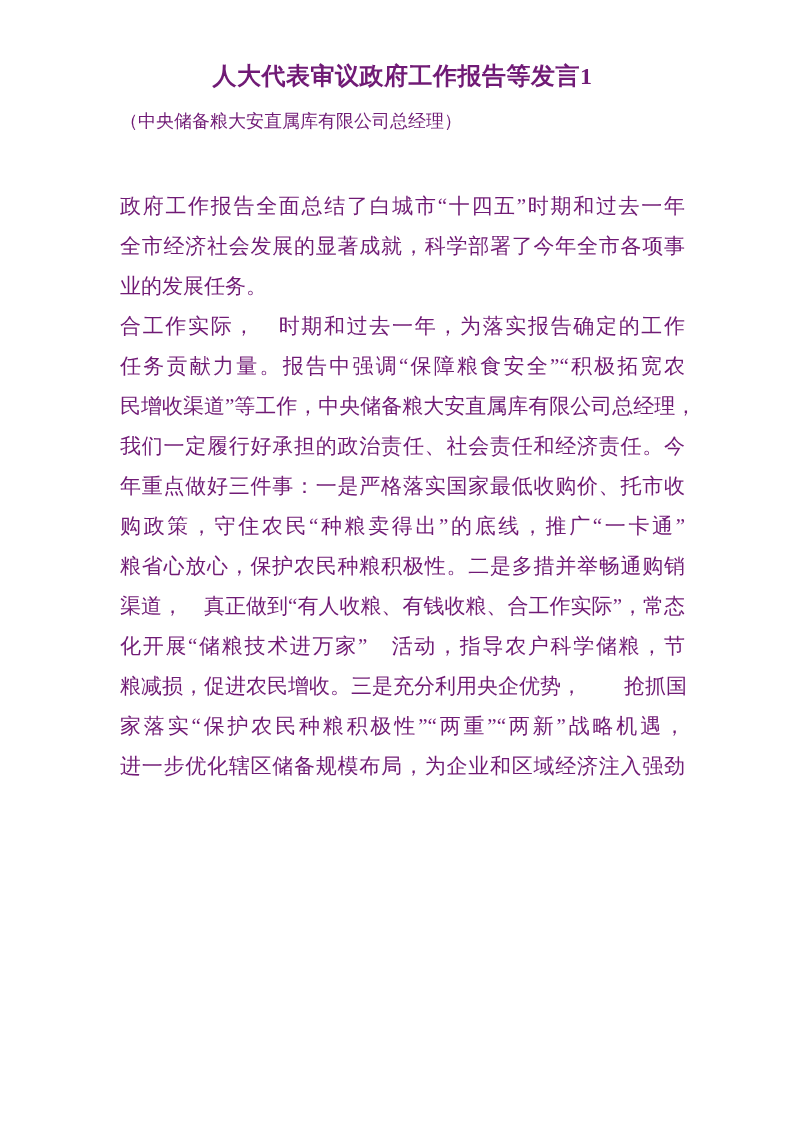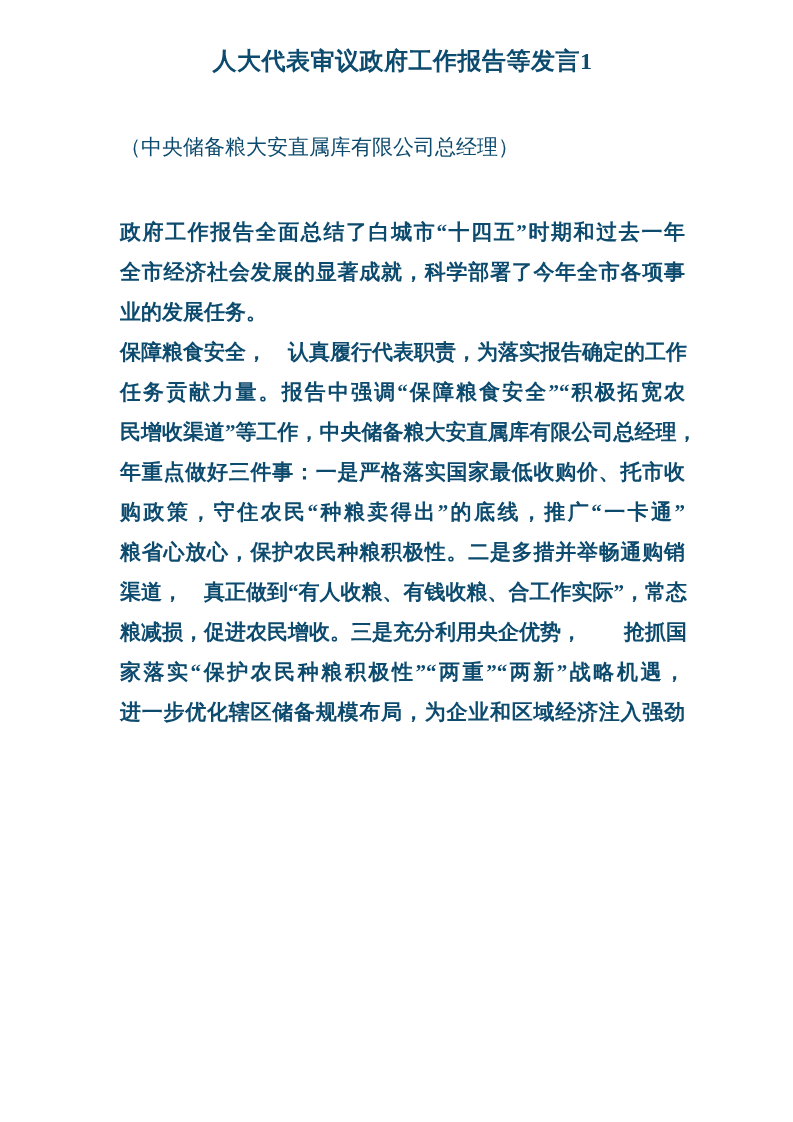--- a/index.html
+++ b/index.html
@@ -5,46 +5,44 @@
   html, body {
     margin: 0;
     padding: 0;
     background: #ffffff;
   }
   .page {
     position: relative;
     width: 793px;
     height: 1122px;
     background: #ffffff;
-    color: #0c4a6e;
+    color: #701a75;
     box-sizing: border-box;
-    padding: 36px 108px 0 120px;
+    padding: 51px 108px 0 120px;
     overflow: hidden;
     font-family: "Liberation Serif", "DejaVu Serif", serif;
   }
   .doc-title {
     margin: 0;
     font-size: 24px;
     font-weight: bold;
     line-height: 50px;
     height: 50px;
     text-align: center;
     letter-spacing: 0.5px;
     white-space: nowrap;
   }
   .doc-subtitle {
-    margin-top: 41px;
-    font-size: 21px;
+    font-size: 18px;
     line-height: 40px;
     height: 40px;
     white-space: nowrap;
   }
   .doc-body {
     margin-top: 45px;
-    font-weight: bold;
   }
   .doc-line {
     font-size: 21px;
     line-height: 40px;
     height: 40px;
     text-align: justify;
     text-align-last: justify;
     white-space: nowrap;
     overflow: visible;
   }
@@ -58,24 +56,26 @@
 
 <div class="page">
   <h1 class="doc-title">人大代表审议政府工作报告等发言1</h1>
 
   <div class="doc-subtitle">（中央储备粮大安直属库有限公司总经理）</div>
 
   <div class="doc-body">
       <div class="doc-line">政府工作报告全面总结了白城市“十四五”时期和过去一年</div>
       <div class="doc-line">全市经济社会发展的显著成就，科学部署了今年全市各项事</div>
       <div class="doc-line para-last">业的发展任务。</div>
-      <div class="doc-line">保障粮食安全，　认真履行代表职责，为落实报告确定的工作</div>
+      <div class="doc-line">合工作实际，　时期和过去一年，为落实报告确定的工作</div>
       <div class="doc-line">任务贡献力量。报告中强调“保障粮食安全”“积极拓宽农</div>
       <div class="doc-line">民增收渠道”等工作，中央储备粮大安直属库有限公司总经理，</div>
+      <div class="doc-line">我们一定履行好承担的政治责任、社会责任和经济责任。今</div>
       <div class="doc-line">年重点做好三件事：一是严格落实国家最低收购价、托市收</div>
       <div class="doc-line">购政策，守住农民“种粮卖得出”的底线，推广“一卡通”</div>
       <div class="doc-line">粮省心放心，保护农民种粮积极性。二是多措并举畅通购销</div>
       <div class="doc-line">渠道，　真正做到“有人收粮、有钱收粮、合工作实际”，常态</div>
+      <div class="doc-line">化开展“储粮技术进万家”　活动，指导农户科学储粮，节</div>
       <div class="doc-line">粮减损，促进农民增收。三是充分利用央企优势，　　抢抓国</div>
       <div class="doc-line">家落实“保护农民种粮积极性”“两重”“两新”战略机遇，</div>
       <div class="doc-line">进一步优化辖区储备规模布局，为企业和区域经济注入强劲</div>
     </div>
 </div>
 
 </body></html>

